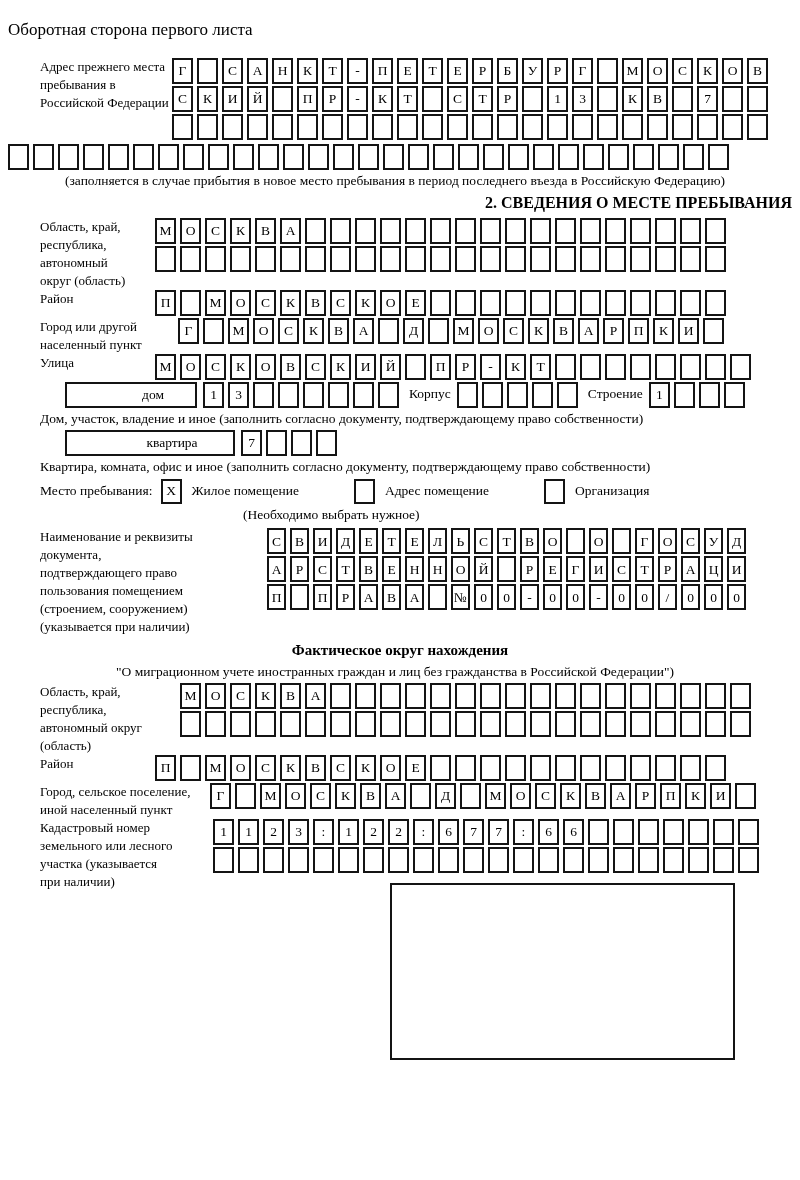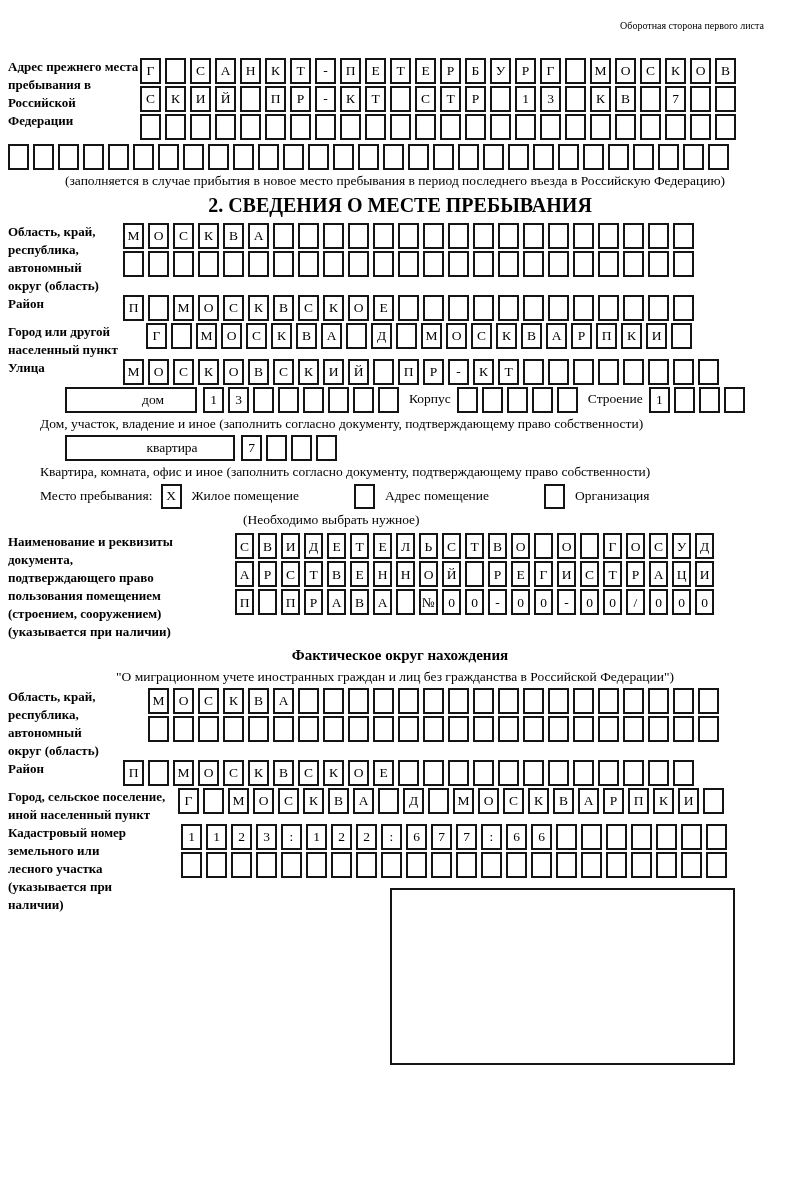--- a/index.html
+++ b/index.html
@@ -2,23 +2,23 @@
 <html><head>
 <meta charset="utf-8">
 <style>
   html,body{margin:0;padding:0;background:#fff;}
   .page{
     position:relative;width:800px;height:1180px;box-sizing:border-box;
     padding:8px;background:#fff;color:#000;
     font-family:"Liberation Serif","DejaVu Serif",serif;
     overflow:hidden;
   }
-  .header-note{margin:12px 28px 0 0;text-align:right;font-size:10px;height:18px;}
+  .header-note{margin:12px 28px 0 0;text-align:left;font-size:17px;height:18px;}
   .frow{display:flex;align-items:flex-start;}
-  .flabel{font-size:13px;line-height:1.38;flex:0 0 auto;font-weight:bold;}
+  .flabel{font-size:13px;line-height:1.38;flex:0 0 auto;margin-left:32px;}
   .w132{width:132px;}
   .w100{width:100px;}
   .w138{width:138px;}
   .w110{width:110px;}
   .w170{width:170px;}
   .w165{width:165px;}
   .w135{width:135px;}
   .cap58{height:58px;overflow:visible;}
   .rowstack{display:flex;flex-direction:column;flex:0 0 auto;}
   .ml15{margin-left:15px;}
@@ -28,21 +28,21 @@
   .cells{display:flex;margin-bottom:2px;flex:0 0 auto;}
   .cell{
     box-sizing:border-box;flex:0 0 auto;width:21px;height:26px;margin-right:4px;
     border:2px solid #141414;display:flex;align-items:center;justify-content:center;
     font-size:13.5px;line-height:1;
   }
   .cells.tight .cell{width:19px;}
   .fullrow{margin-left:0;margin-top:2px;}
   .note{font-size:13.5px;line-height:1.35;margin:0 0 2px 32px;height:auto;}
   .note.center{text-align:center;margin-left:0;margin-right:10px;}
-  .sec-title{text-align:center;font-weight:bold;font-size:20px;margin:4px 0 6px 0;}
+  .sec-title{text-align:right;font-weight:bold;font-size:16px;margin:4px 0 6px 0;}
   .fact-title{text-align:center;font-weight:bold;font-size:15px;margin:6px 0 4px 0;}
   .wide-box{
     box-sizing:border-box;border:2px solid #141414;height:26px;flex:0 0 auto;
     display:flex;align-items:center;justify-content:center;font-size:13.5px;padding-left:44px;
   }
   .dom-box{width:132px;margin-left:57px;margin-right:6px;}
   .kv-box{width:170px;margin-left:57px;margin-right:6px;}
   .inline-lbl{font-size:13.5px;margin:4px 6px 0 6px;flex:0 0 auto;}
   .place-row{align-items:center;margin:2px 0 2px 32px;font-size:13.5px;height:26px;}
   .plbl{flex:0 0 auto;}

